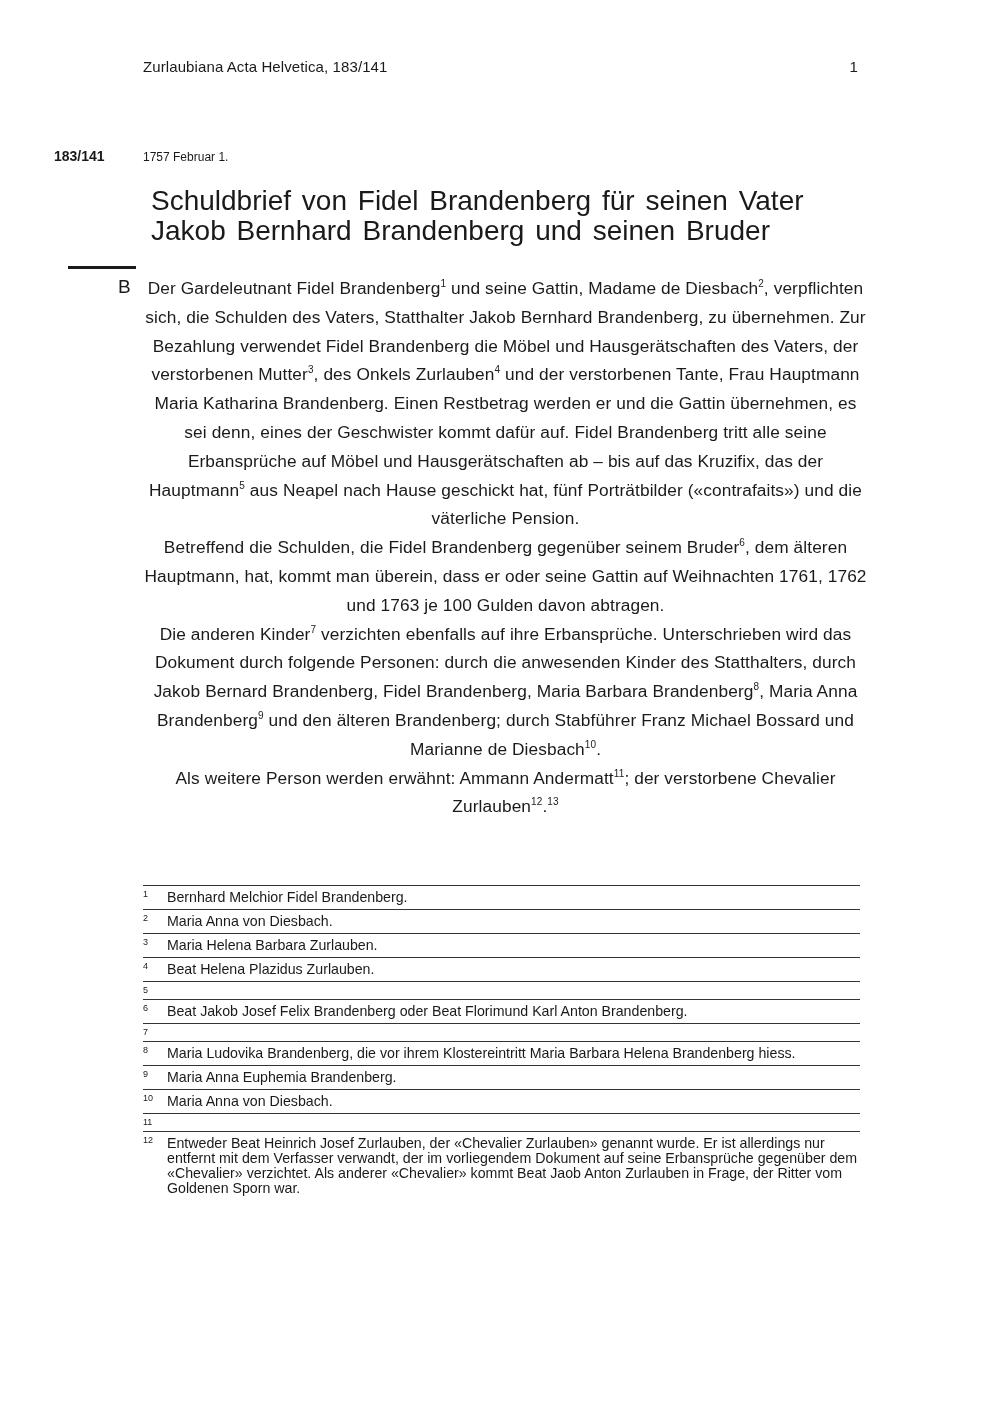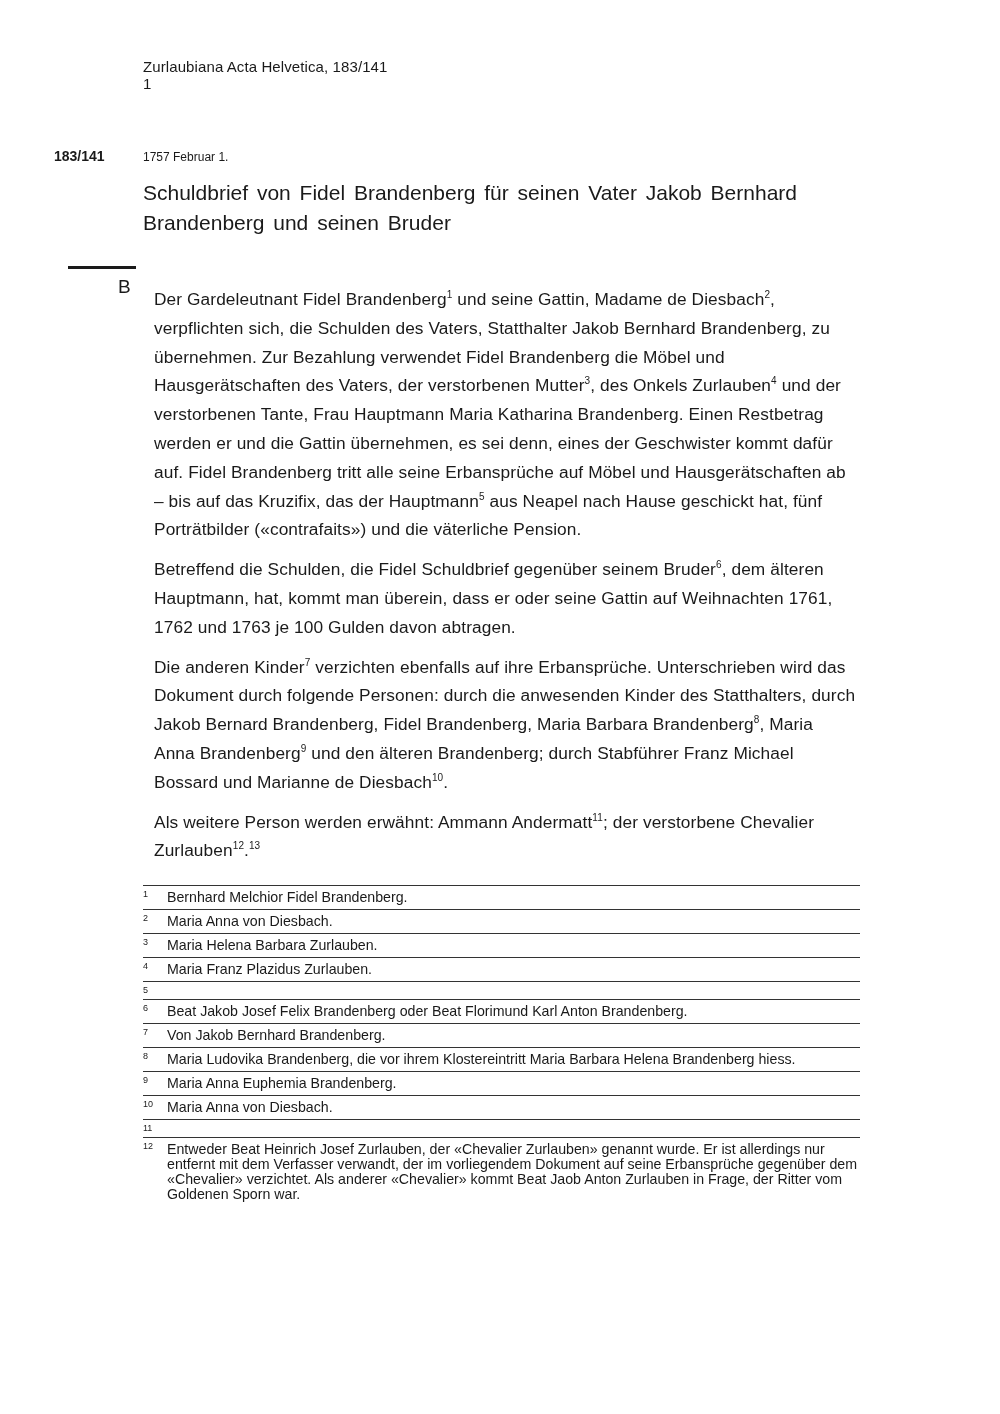--- a/index.html
+++ b/index.html
@@ -4,45 +4,44 @@
 <style>
   html, body { margin: 0; padding: 0; background: #ffffff; }
   body {
     width: 1000px; height: 1414px; position: relative; overflow: hidden;
     font-family: "Liberation Sans", sans-serif; color: #1a1a1a;
   }
   .running-head {
     position: absolute; left: 143px; top: 58px; width: 715px;
     font-size: 15px; display: flex; justify-content: space-between;
     letter-spacing: 0.1px;
-    flex-direction: column;
   }
   .doc-id {
     position: absolute; left: 54px; top: 148px;
     font-size: 14px; font-weight: bold;
   }
   .doc-date {
     position: absolute; left: 143px; top: 150px; font-size: 12px;
   }
   .doc-title {
     position: absolute; left: 143px; top: 178px; width: 700px;
-    font-size: 21px; line-height: 30px; font-weight: normal; margin: 0;
+    font-size: 28px; line-height: 30px; font-weight: normal; margin: 8px;
     word-spacing: 3px;
   }
   .rule-mark {
     position: absolute; left: 68px; top: 266px; width: 68px; height: 3px; background: #1a1a1a;
   }
   .type-letter {
     position: absolute; left: 118px; top: 276px; font-size: 19px;
   }
   .summary {
     position: absolute; left: 143px; top: 274px; width: 725px;
     font-size: 17.3px; line-height: 28.8px; letter-spacing: 0.1px;
   }
-  .summary p { margin: 11px; }
+  .summary p { margin: 0; text-align: center; }
   .summary sup { font-size: 10px; vertical-align: 7px; line-height: 0; }
   .footnotes {
     position: absolute; left: 143px; top: 885px; width: 717px;
   }
   .fn {
     border-top: 1.5px solid #333; display: flex;
     font-size: 14.2px; line-height: 15px; padding: 3px 0 4px 0;
   }
   .fn-num { width: 24px; font-size: 9px; line-height: 10px; flex: none; padding-top: 0px; }
   .fn-text { flex: 1; padding-top: 1px; }
@@ -57,52 +56,51 @@
 
 <div class="doc-id">183/141</div>
 <div class="doc-date">1757 Februar 1.</div>
 <h1 class="doc-title">Schuldbrief von Fidel Brandenberg für seinen Vater Jakob Bernhard Brandenberg und seinen Bruder</h1>
 
 <div class="rule-mark"></div>
 <div class="type-letter">B</div>
 
 <div class="summary" id="summary">
     <p><span>Der Gardeleutnant Fidel Brandenberg</span><sup>1</sup><span> und seine Gattin, Madame de Diesbach</span><sup>2</sup><span>, verpflichten sich, die Schulden des Vaters, Statthalter Jakob Bernhard Brandenberg, zu übernehmen. Zur Bezahlung verwendet Fidel Brandenberg die Möbel und Hausgerätschaften des Vaters, der verstorbenen Mutter</span><sup>3</sup><span>, des Onkels Zurlauben</span><sup>4</sup><span> und der verstorbenen Tante, Frau Hauptmann Maria Katharina Brandenberg. Einen Restbetrag werden er und die Gattin übernehmen, es sei denn, eines der Geschwister kommt dafür auf. Fidel Brandenberg tritt alle seine Erbansprüche auf Möbel und Hausgerätschaften ab – bis auf das Kruzifix, das der Hauptmann</span><sup>5</sup><span> aus Neapel nach Hause geschickt hat, fünf Porträtbilder («contrafaits») und die väterliche Pension.</span></p>
-    <p><span>Betreffend die Schulden, die Fidel Schuldbrief gegenüber seinem Bruder</span><sup>6</sup><span>, dem älteren Hauptmann, hat, kommt man überein, dass er oder seine Gattin auf Weihnachten 1761, 1762 und 1763 je 100 Gulden davon abtragen.</span></p>
+    <p><span>Betreffend die Schulden, die Fidel Brandenberg gegenüber seinem Bruder</span><sup>6</sup><span>, dem älteren Hauptmann, hat, kommt man überein, dass er oder seine Gattin auf Weihnachten 1761, 1762 und 1763 je 100 Gulden davon abtragen.</span></p>
     <p><span>Die anderen Kinder</span><sup>7</sup><span> verzichten ebenfalls auf ihre Erbansprüche. Unterschrieben wird das Dokument durch folgende Personen: durch die anwesenden Kinder des Statthalters, durch Jakob Bernard Brandenberg, Fidel Brandenberg, Maria Barbara Brandenberg</span><sup>8</sup><span>, Maria Anna Brandenberg</span><sup>9</sup><span> und den älteren Brandenberg; durch Stabführer Franz Michael Bossard und Marianne de Diesbach</span><sup>10</sup><span>.</span></p>
     <p><span>Als weitere Person werden erwähnt: Ammann Andermatt</span><sup>11</sup><span>; der verstorbene Chevalier Zurlauben</span><sup>12</sup><span>.</span><sup>13</sup></p>
   </div>
 
 <div class="footnotes" id="footnotes">
     <div class="fn">
       <span class="fn-num">1</span>
       <span class="fn-text">Bernhard Melchior Fidel Brandenberg.</span>
     </div>
     <div class="fn">
       <span class="fn-num">2</span>
       <span class="fn-text">Maria Anna von Diesbach.</span>
     </div>
     <div class="fn">
       <span class="fn-num">3</span>
       <span class="fn-text">Maria Helena Barbara Zurlauben.</span>
     </div>
     <div class="fn">
       <span class="fn-num">4</span>
-      <span class="fn-text">Maria Franz Plazidus Zurlauben.</span>
+      <span class="fn-text">Beat Helena Plazidus Zurlauben.</span>
     </div>
     <div class="fn">
       <span class="fn-num">5</span>
     </div>
     <div class="fn">
       <span class="fn-num">6</span>
       <span class="fn-text">Beat Jakob Josef Felix Brandenberg oder Beat Florimund Karl Anton Brandenberg.</span>
     </div>
     <div class="fn">
       <span class="fn-num">7</span>
-      <span class="fn-text">Von Jakob Bernhard Brandenberg.</span>
     </div>
     <div class="fn">
       <span class="fn-num">8</span>
       <span class="fn-text">Maria Ludovika Brandenberg, die vor ihrem Klostereintritt Maria Barbara Helena Brandenberg hiess.</span>
     </div>
     <div class="fn">
       <span class="fn-num">9</span>
       <span class="fn-text">Maria Anna Euphemia Brandenberg.</span>
     </div>
     <div class="fn">

